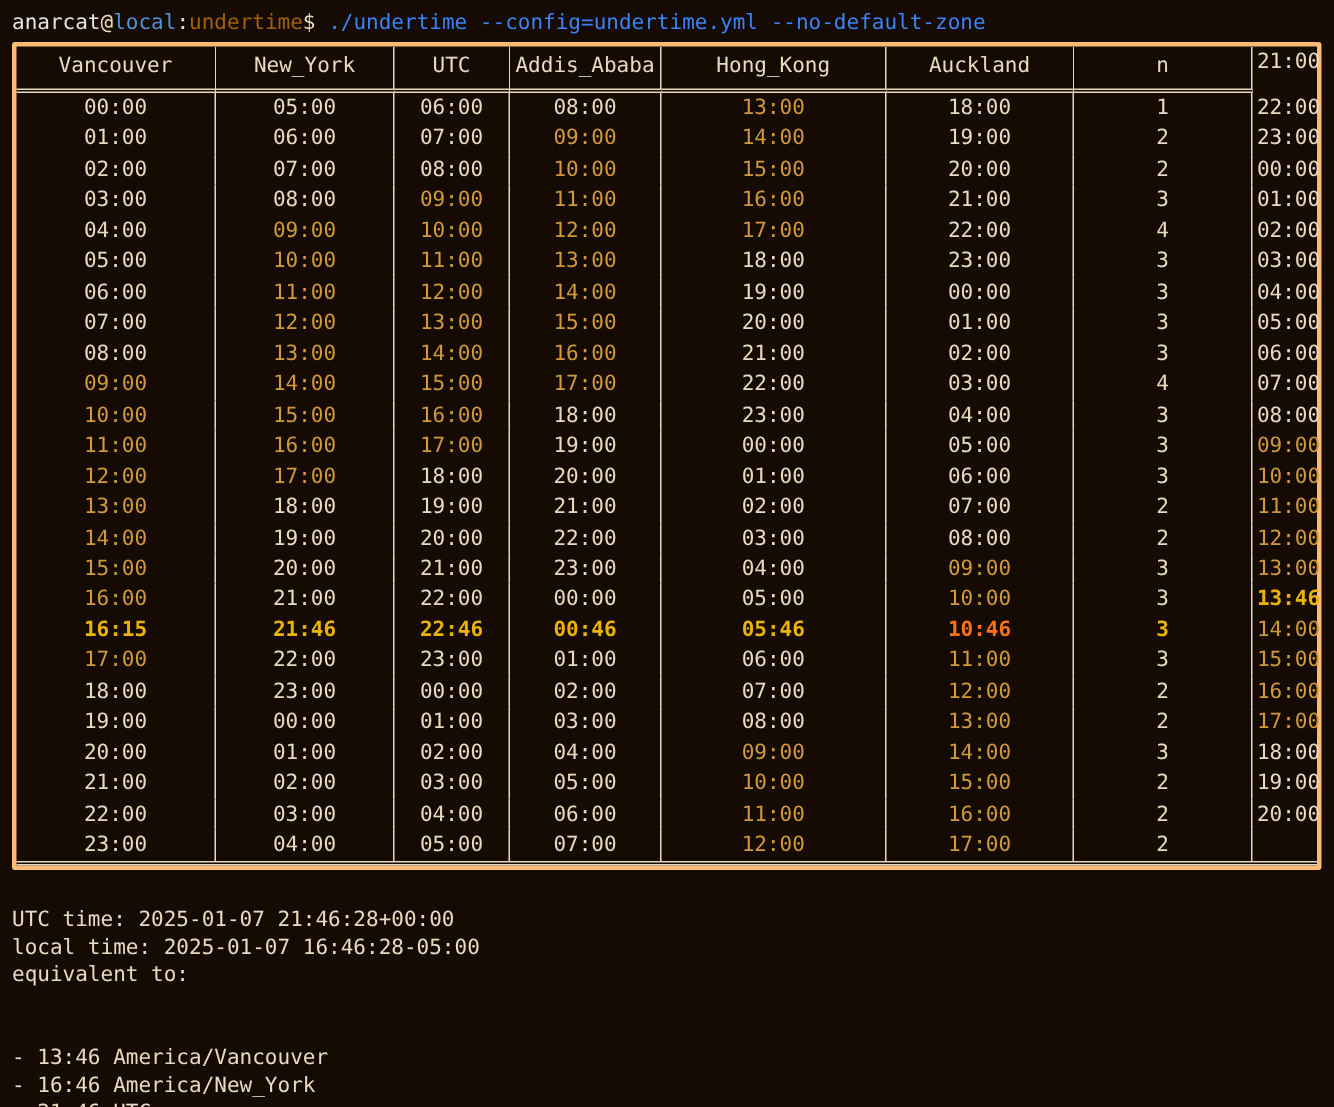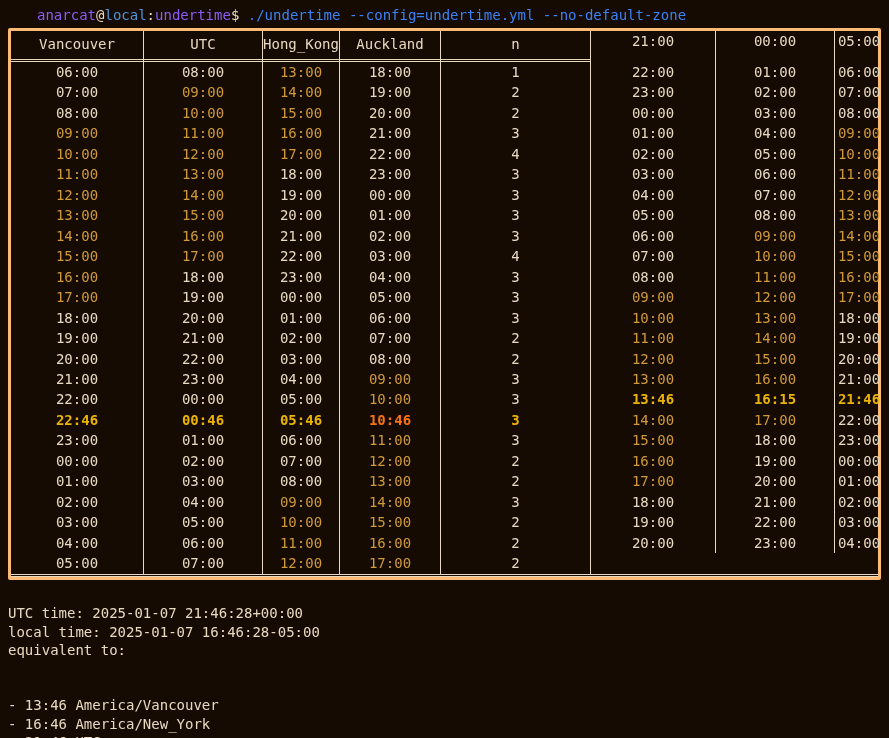--- a/index.html
+++ b/index.html
@@ -8,25 +8,25 @@
     background: #150b03;
     font-family: "DejaVu Sans Mono", "Menlo", "Consolas", monospace;
     font-size: 14px;
     line-height: 1.32;
     color: #e8d9c1;
     width: 889px;
   }
   .term {
     padding: 6px 8px 10px 8px;
   }
-  .prompt .user { color: #8b5cf6; margin-left: 29px; }
+  .prompt .user { color: #e5e5e5; }
   .prompt .at   { color: #e8d9c1; }
   .prompt .host { color: #4f93d6; }
   .prompt .colon{ color: #e8d9c1; }
-  .prompt .path { color: #8b5cf6; }
+  .prompt .path { color: #a16207; }
   .prompt .doll { color: #e8d9c1; }
   .prompt .cmd  { color: #3b82f6; }
   
   .grid {
     margin-top: 4px;
     border: 3px solid #fdba74;
     border-radius: 2px;
   }
   .grid-inner {
     display: grid;
@@ -63,21 +63,23 @@
 
 <div class="term">
 
   <div class="prompt">
     <span class="user">anarcat</span><span class="at">@</span><span class="host">local</span><span class="colon">:</span><span class="path">undertime</span><span class="doll">$ </span><span class="cmd">./undertime --config=undertime.yml --no-default-zone</span>
   </div>
 
   <div class="grid">
     <div class="grid-inner" id="grid-inner">
         <div class="hcell col-sep hdr-bottom">Vancouver</div>
+        <div class="hcell col-sep hdr-bottom">New_York</div>
         <div class="hcell col-sep hdr-bottom">UTC</div>
+        <div class="hcell col-sep hdr-bottom">Addis_Ababa</div>
         <div class="hcell col-sep hdr-bottom">Hong_Kong</div>
         <div class="hcell col-sep hdr-bottom">Auckland</div>
         <div class="hcell col-sep hdr-bottom">n</div>
         <div class="cell col-sep t-n">21:00</div>
         <div class="cell col-sep t-n">00:00</div>
         <div class="cell col-sep t-n">05:00</div>
         <div class="cell col-sep t-n">06:00</div>
         <div class="cell col-sep t-n">08:00</div>
         <div class="cell col-sep t-y">13:00</div>
         <div class="cell col-sep t-n">18:00</div>

